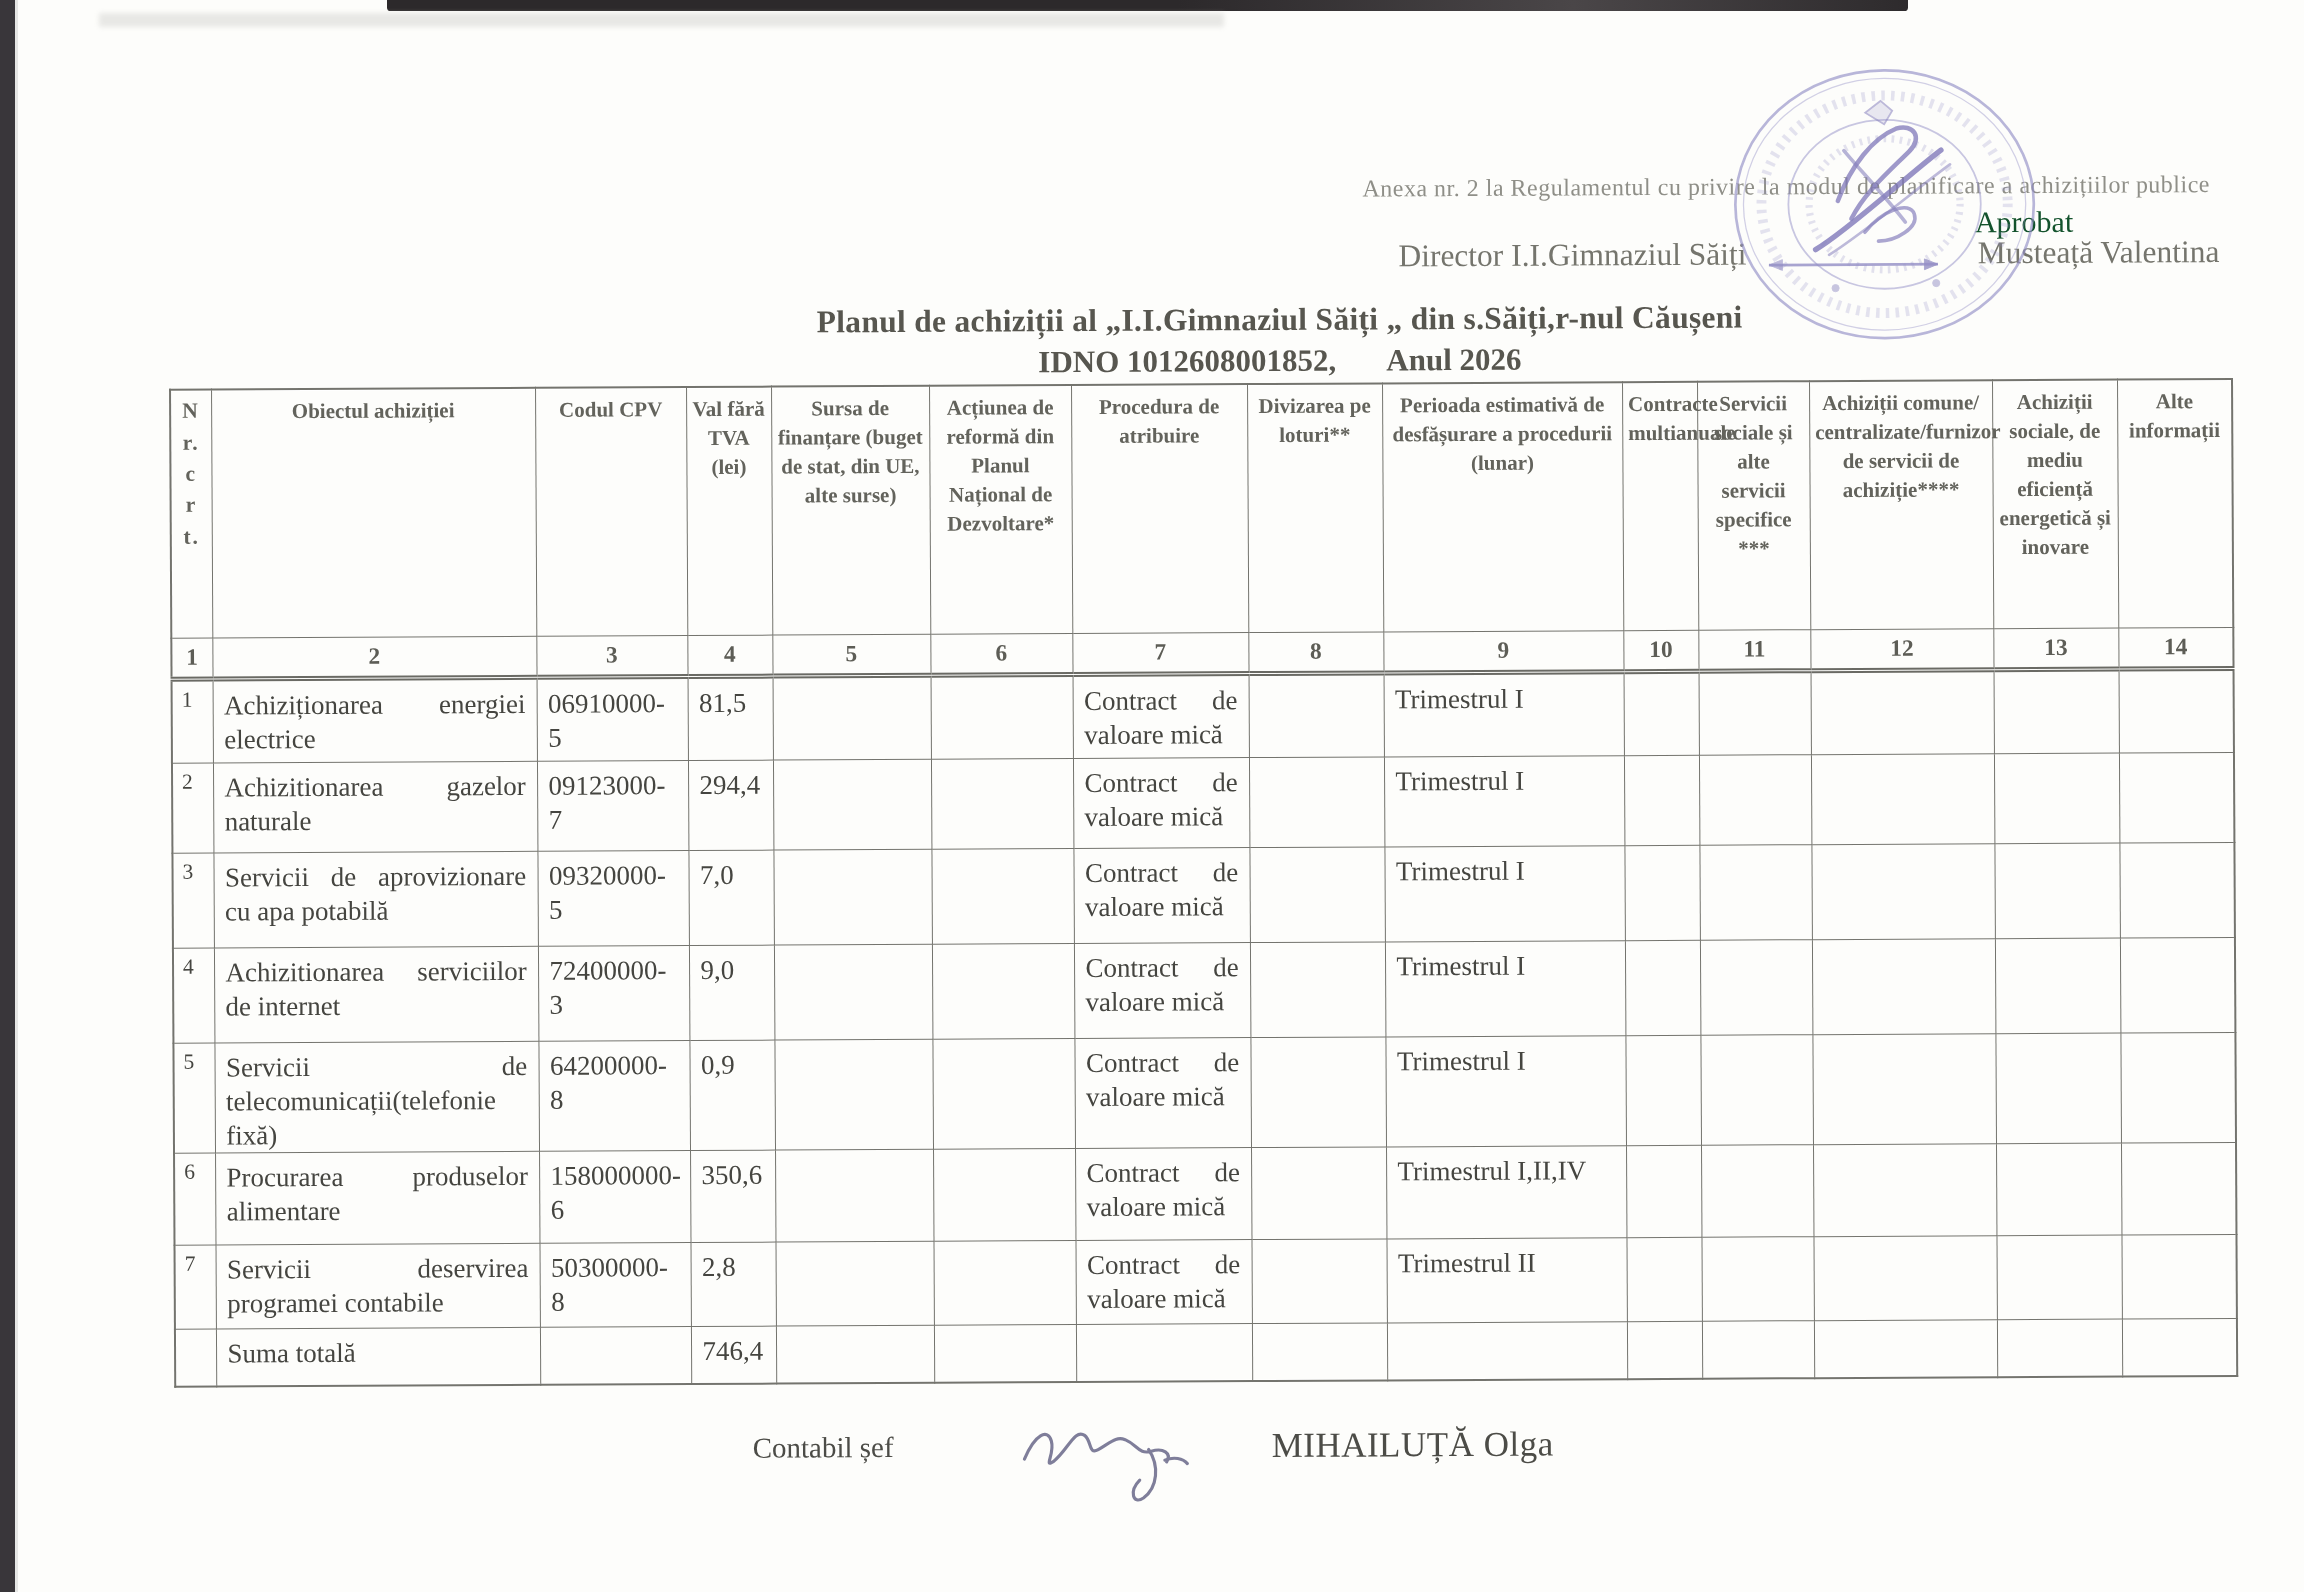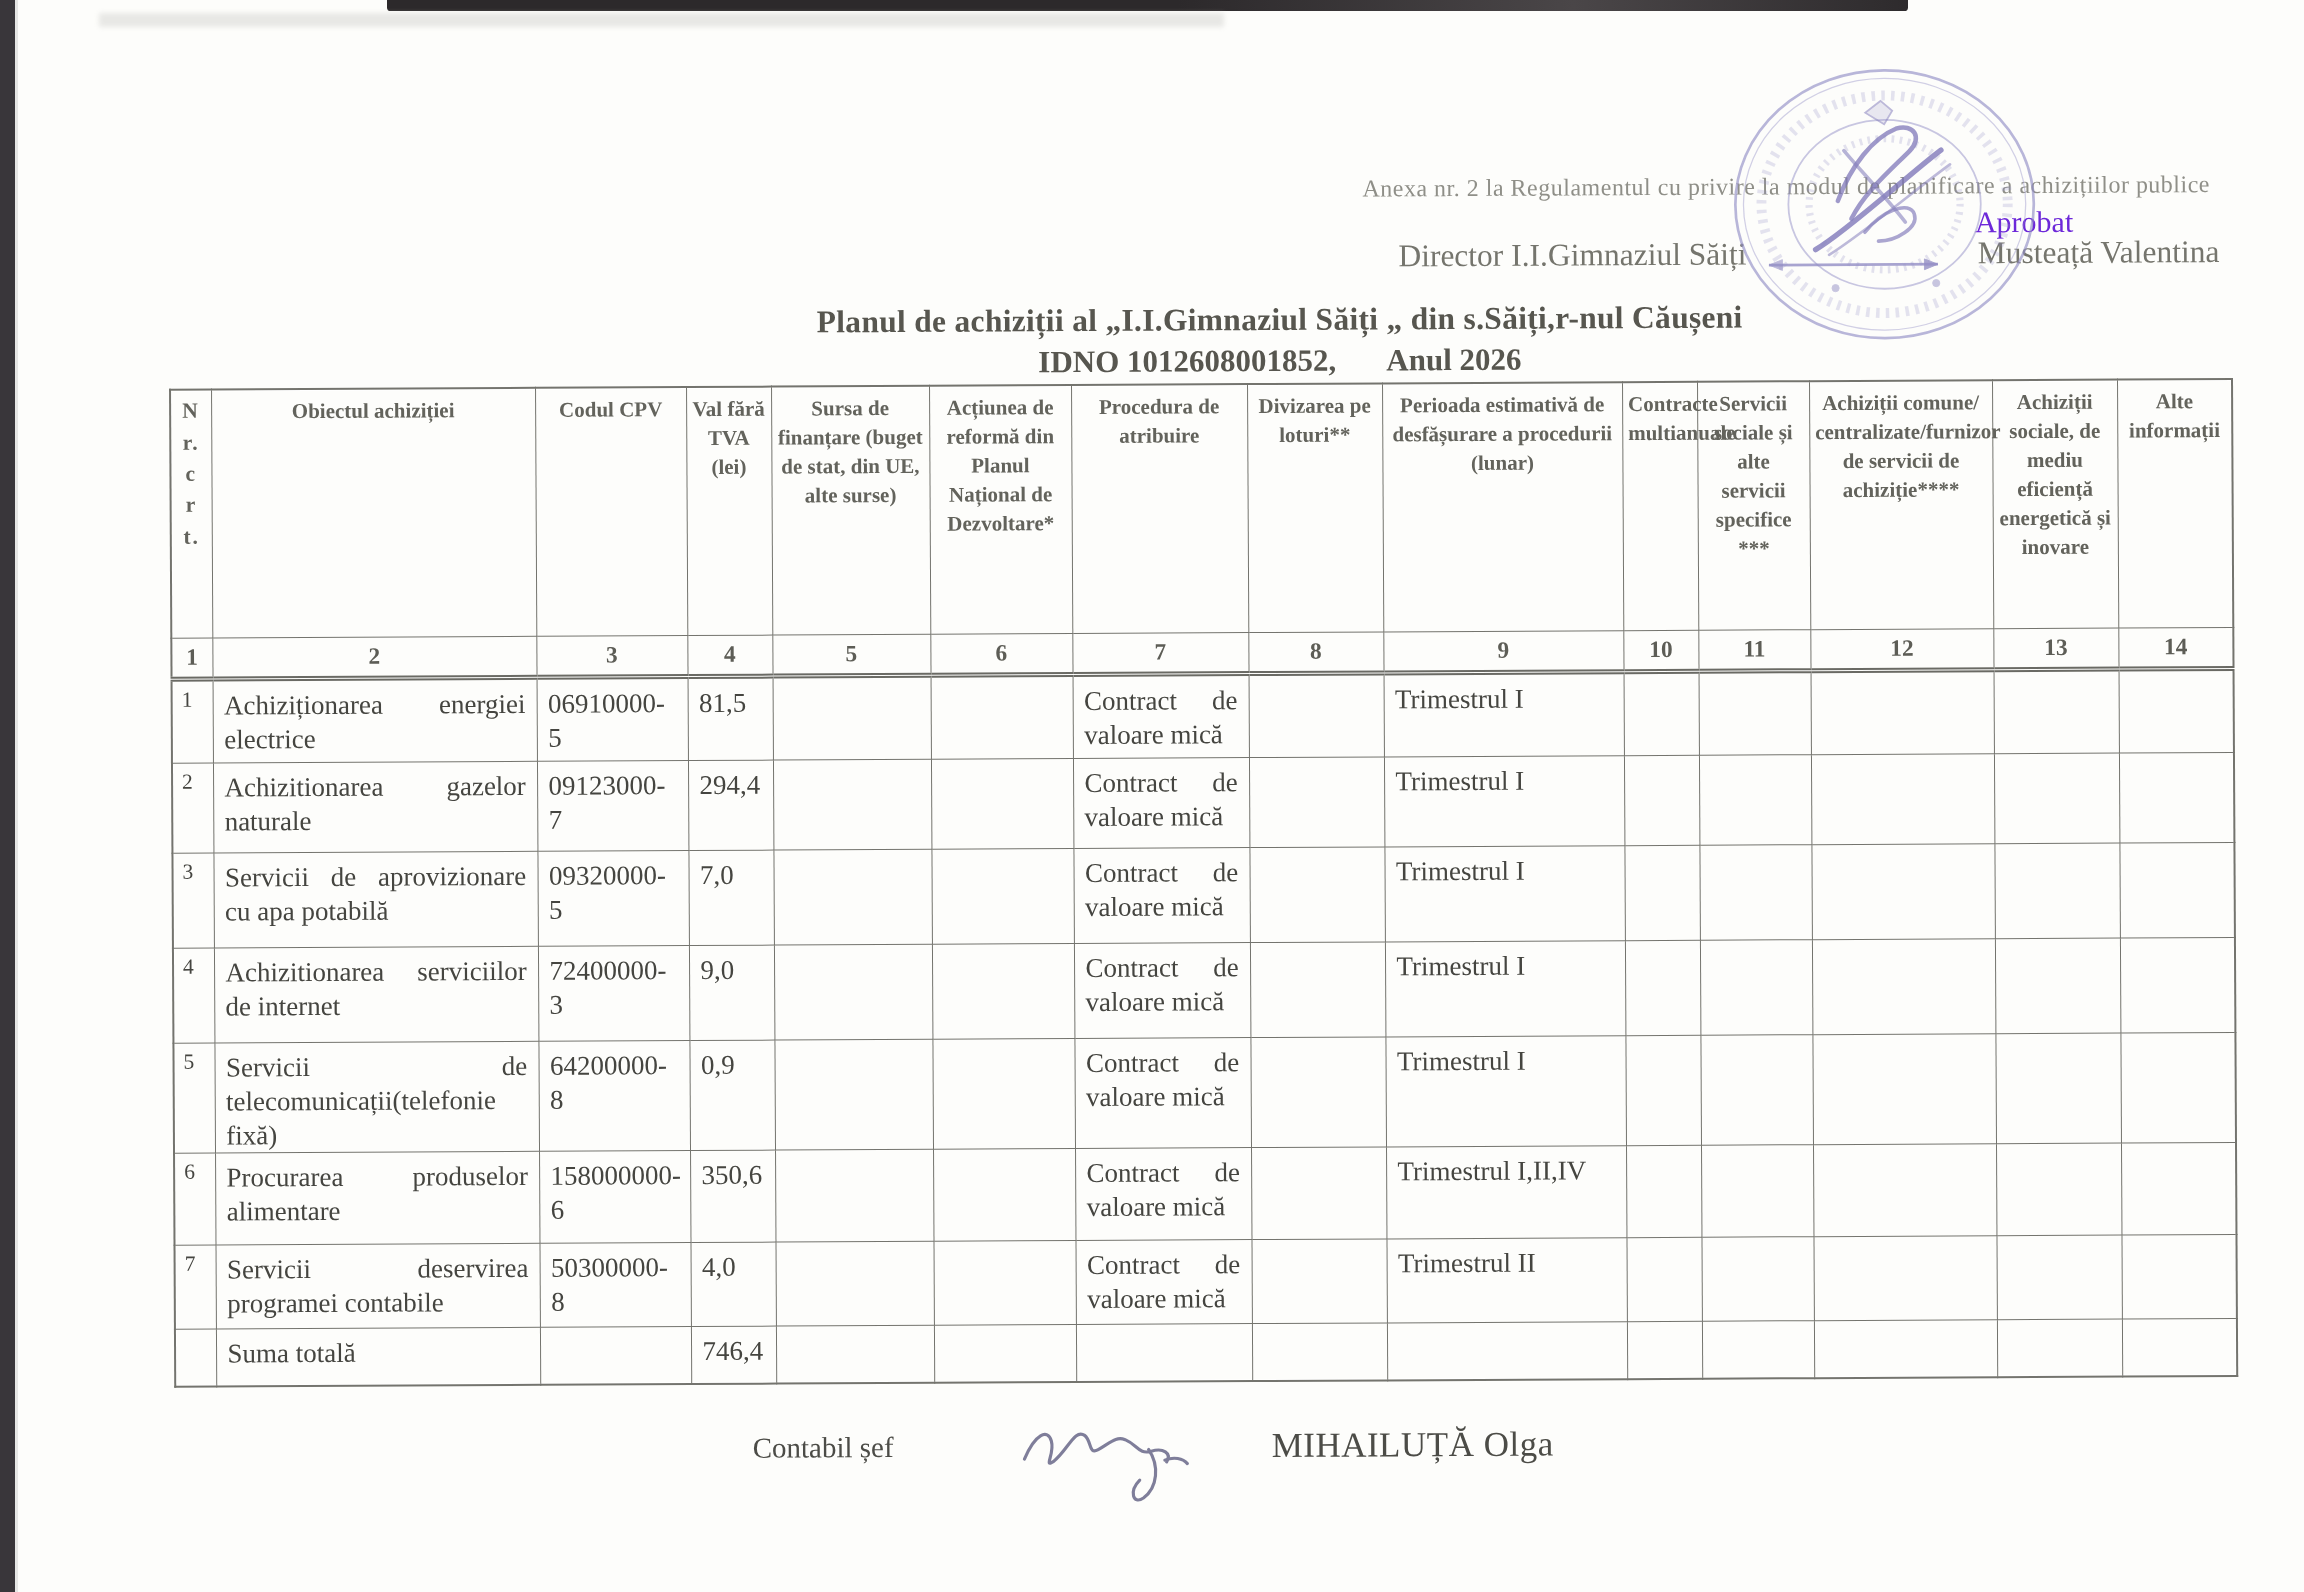--- a/index.html
+++ b/index.html
@@ -16,21 +16,21 @@
   .scan-top-line{position:absolute;left:387px;top:0;width:1521px;height:10.8px;
     background:linear-gradient(90deg,#2c292b 0%,#2c292b 52%,#4a4648 78%,#2e2b2d 100%);border-radius:0 0 3.6px 3.6px;}
   .scan-top-smudge{position:absolute;left:99px;top:12.6px;width:1125px;height:14.4px;
     background:#cfcfcb;opacity:.45;filter:blur(2.7px);}
 
   .sheet{position:absolute;left:0;top:0;width:2304px;height:1592px;
     transform:rotate(-0.3deg);transform-origin:55% 0;}
 
   
   .hdr-anexa{position:absolute;top:176px;right:95px;font-size:24px;color:#8f8f88;letter-spacing:0.5px;}
-  .hdr-aprobat{position:absolute;top:209px;right:232px;font-size:30px;color:#6d28d9;}
+  .hdr-aprobat{position:absolute;top:209px;right:232px;font-size:30px;color:#14532d;}
   .hdr-director{position:absolute;top:239px;left:1397px;width:821px;display:flex;
     justify-content:space-between;font-size:31.5px;color:#75756d;}
 
   .stamp{position:absolute;left:1728px;top:67px;width:311px;height:281px;opacity:.92;}
 
   
   .title{position:absolute;left:288px;top:302px;width:1980px;text-align:center;
     color:#57564f;font-weight:bold;}
   .title-line1{font-size:31.5px;letter-spacing:0.3px;}
   .title-line2{font-size:31px;margin-top:5.4px;}
@@ -255,21 +255,21 @@
         <td></td>
         <td></td>
         <td></td>
         <td></td>
         <td></td>
       </tr>
       <tr class="r7">
         <td class="nr-cell">7</td>
         <td class="obiect">Servicii deservirea programei contabile</td>
         <td>50300000-8</td>
-        <td>4,0</td>
+        <td>2,8</td>
         <td></td>
         <td></td>
         <td class="procedura">Contract de valoare mică</td>
         <td></td>
         <td>Trimestrul II</td>
         <td></td>
         <td></td>
         <td></td>
         <td></td>
         <td></td>

